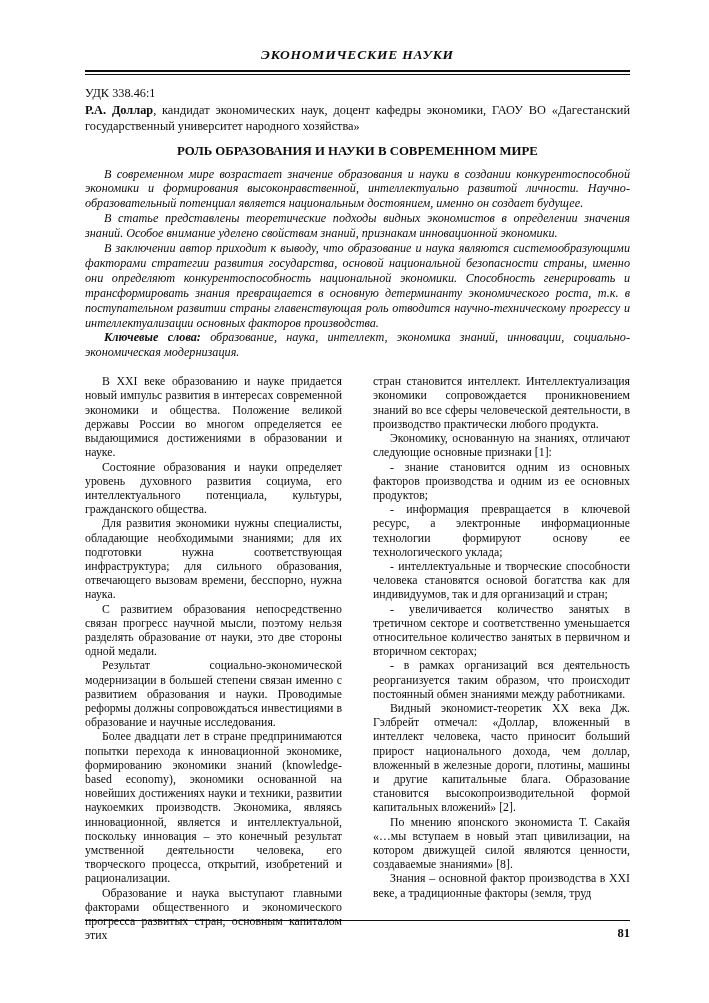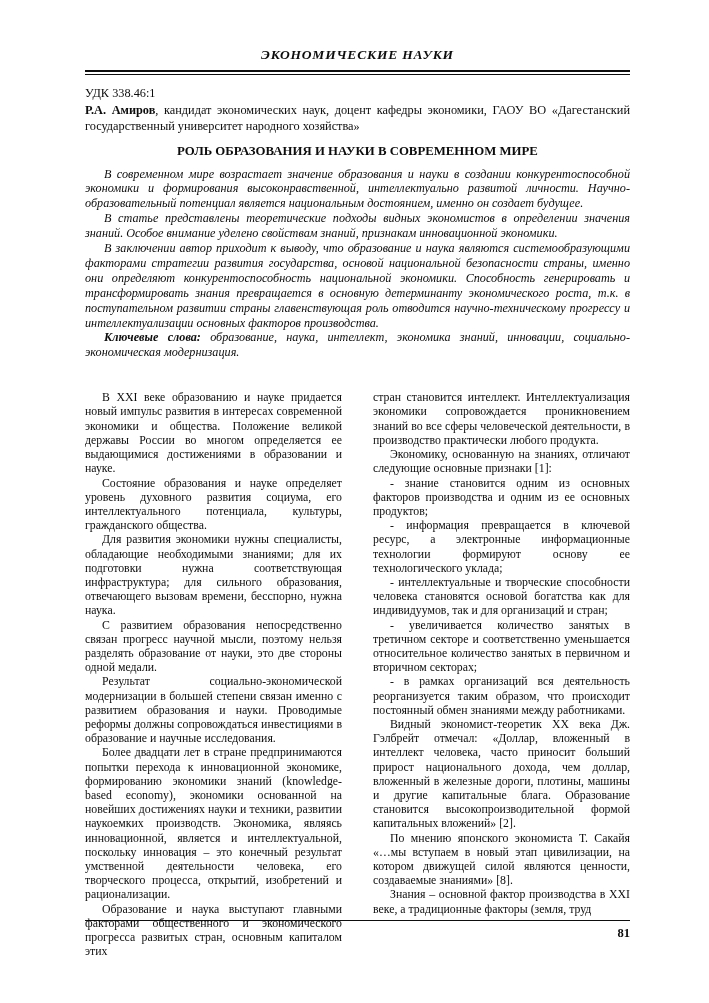--- a/index.html
+++ b/index.html
@@ -52,21 +52,21 @@
   }
   .abstract .para, .keywords { text-indent: 19px; }
   .keywords {
     font-style: italic;
     font-size: 12.2px;
     line-height: 14.9px;
     text-align: justify;
   }
   .kw-label { font-weight: bold; }
   .columns {
-    margin-top: 30px;
+    margin-top: 14px;
     display: flex;
     gap: 31px;
   }
   .col {
     flex: 1 1 0;
     min-width: 0;
     font-size: 11.8px;
     line-height: 14.2px;
     text-align: justify;
   }
@@ -91,37 +91,37 @@
 <body>
 
 <div class="page">
 
   <div class="running-head">ЭКОНОМИЧЕСКИЕ НАУКИ</div>
 
   <div class="head-rule"></div>
 
   <div class="meta">
     <p class="udc">УДК 338.46:1</p>
-    <p class="author-line"><span class="author-name">Р.А. Амиров</span><span>, кандидат экономических наук, доцент кафедры экономики, ГАОУ ВО «Дагестанский государственный университет народного хозяйства»</span></p>
+    <p class="author-line"><span class="author-name">Р.А. Доллар</span><span>, кандидат экономических наук, доцент кафедры экономики, ГАОУ ВО «Дагестанский государственный университет народного хозяйства»</span></p>
   </div>
 
   <h1 class="article-title">РОЛЬ ОБРАЗОВАНИЯ И НАУКИ В СОВРЕМЕННОМ МИРЕ</h1>
 
   <div class="abstract">
       <p class="para">В современном мире возрастает значение образования и науки в создании конкурентоспособной экономики и формирования высоконравственной, интеллектуально развитой личности. Научно-образовательный потенциал является национальным достоянием, именно он создает будущее.</p>
       <p class="para">В статье представлены теоретические подходы видных экономистов в определении значения знаний. Особое внимание уделено свойствам знаний, признакам инновационной экономики.</p>
       <p class="para">В заключении автор приходит к выводу, что образование и наука являются системообразующими факторами стратегии развития государства, основой национальной безопасности страны, именно они определяют конкурентоспособность национальной экономики. Способность генерировать и трансформировать знания превращается в основную детерминанту экономического роста, т.к. в поступательном развитии страны главенствующая роль отводится научно-техническому прогрессу и интеллектуализации основных факторов производства.</p>
     </div>
 
   <p class="keywords"><span class="kw-label">Ключевые слова:</span><span> образование, наука, интеллект, экономика знаний, инновации, социально-экономическая модернизация.</span></p>
 
   <div class="columns">
     <div class="col">
         <p class="para">В XXI веке образованию и науке придается новый импульс развития в интересах современной экономики и общества. Положение великой державы России во многом определяется ее выдающимися достижениями в образовании и науке.</p>
-        <p class="para">Состояние образования и науке определяет уровень духовного развития социума, его интеллектуального потенциала, культуры, гражданского общества.</p>
+        <p class="para">Состояние образования и науки определяет уровень духовного развития социума, его интеллектуального потенциала, культуры, гражданского общества.</p>
         <p class="para">Для развития экономики нужны специалисты, обладающие необходимыми знаниями; для их подготовки нужна соответствующая инфраструктура; для сильного образования, отвечающего вызовам времени, бесспорно, нужна наука.</p>
         <p class="para">С развитием образования непосредственно связан прогресс научной мысли, поэтому нельзя разделять образование от науки, это две стороны одной медали.</p>
         <p class="para">Результат социально-экономической модернизации в большей степени связан именно с развитием образования и науки. Проводимые реформы должны сопровождаться инвестициями в образование и научные исследования.</p>
         <p class="para">Более двадцати лет в стране предпринимаются попытки перехода к инновационной экономике, формированию экономики знаний (knowledge-based economy), экономики основанной на новейших достижениях науки и техники, развитии наукоемких производств. Экономика, являясь инновационной, является и интеллектуальной, поскольку инновация – это конечный результат умственной деятельности человека, его творческого процесса, открытий, изобретений и рационализации.</p>
         <p class="para">Образование и наука выступают главными факторами общественного и экономического прогресса развитых стран, основным капиталом этих</p>
       </div>
     <div class="col">
         <p class="para no-indent">стран становится интеллект. Интеллектуализация экономики сопровождается проникновением знаний во все сферы человеческой деятельности, в производство практически любого продукта.</p>
         <p class="para">Экономику, основанную на знаниях, отличают следующие основные признаки [1]:</p>
         <p class="para">- знание становится одним из основных факторов производства и одним из ее основных продуктов;</p>

